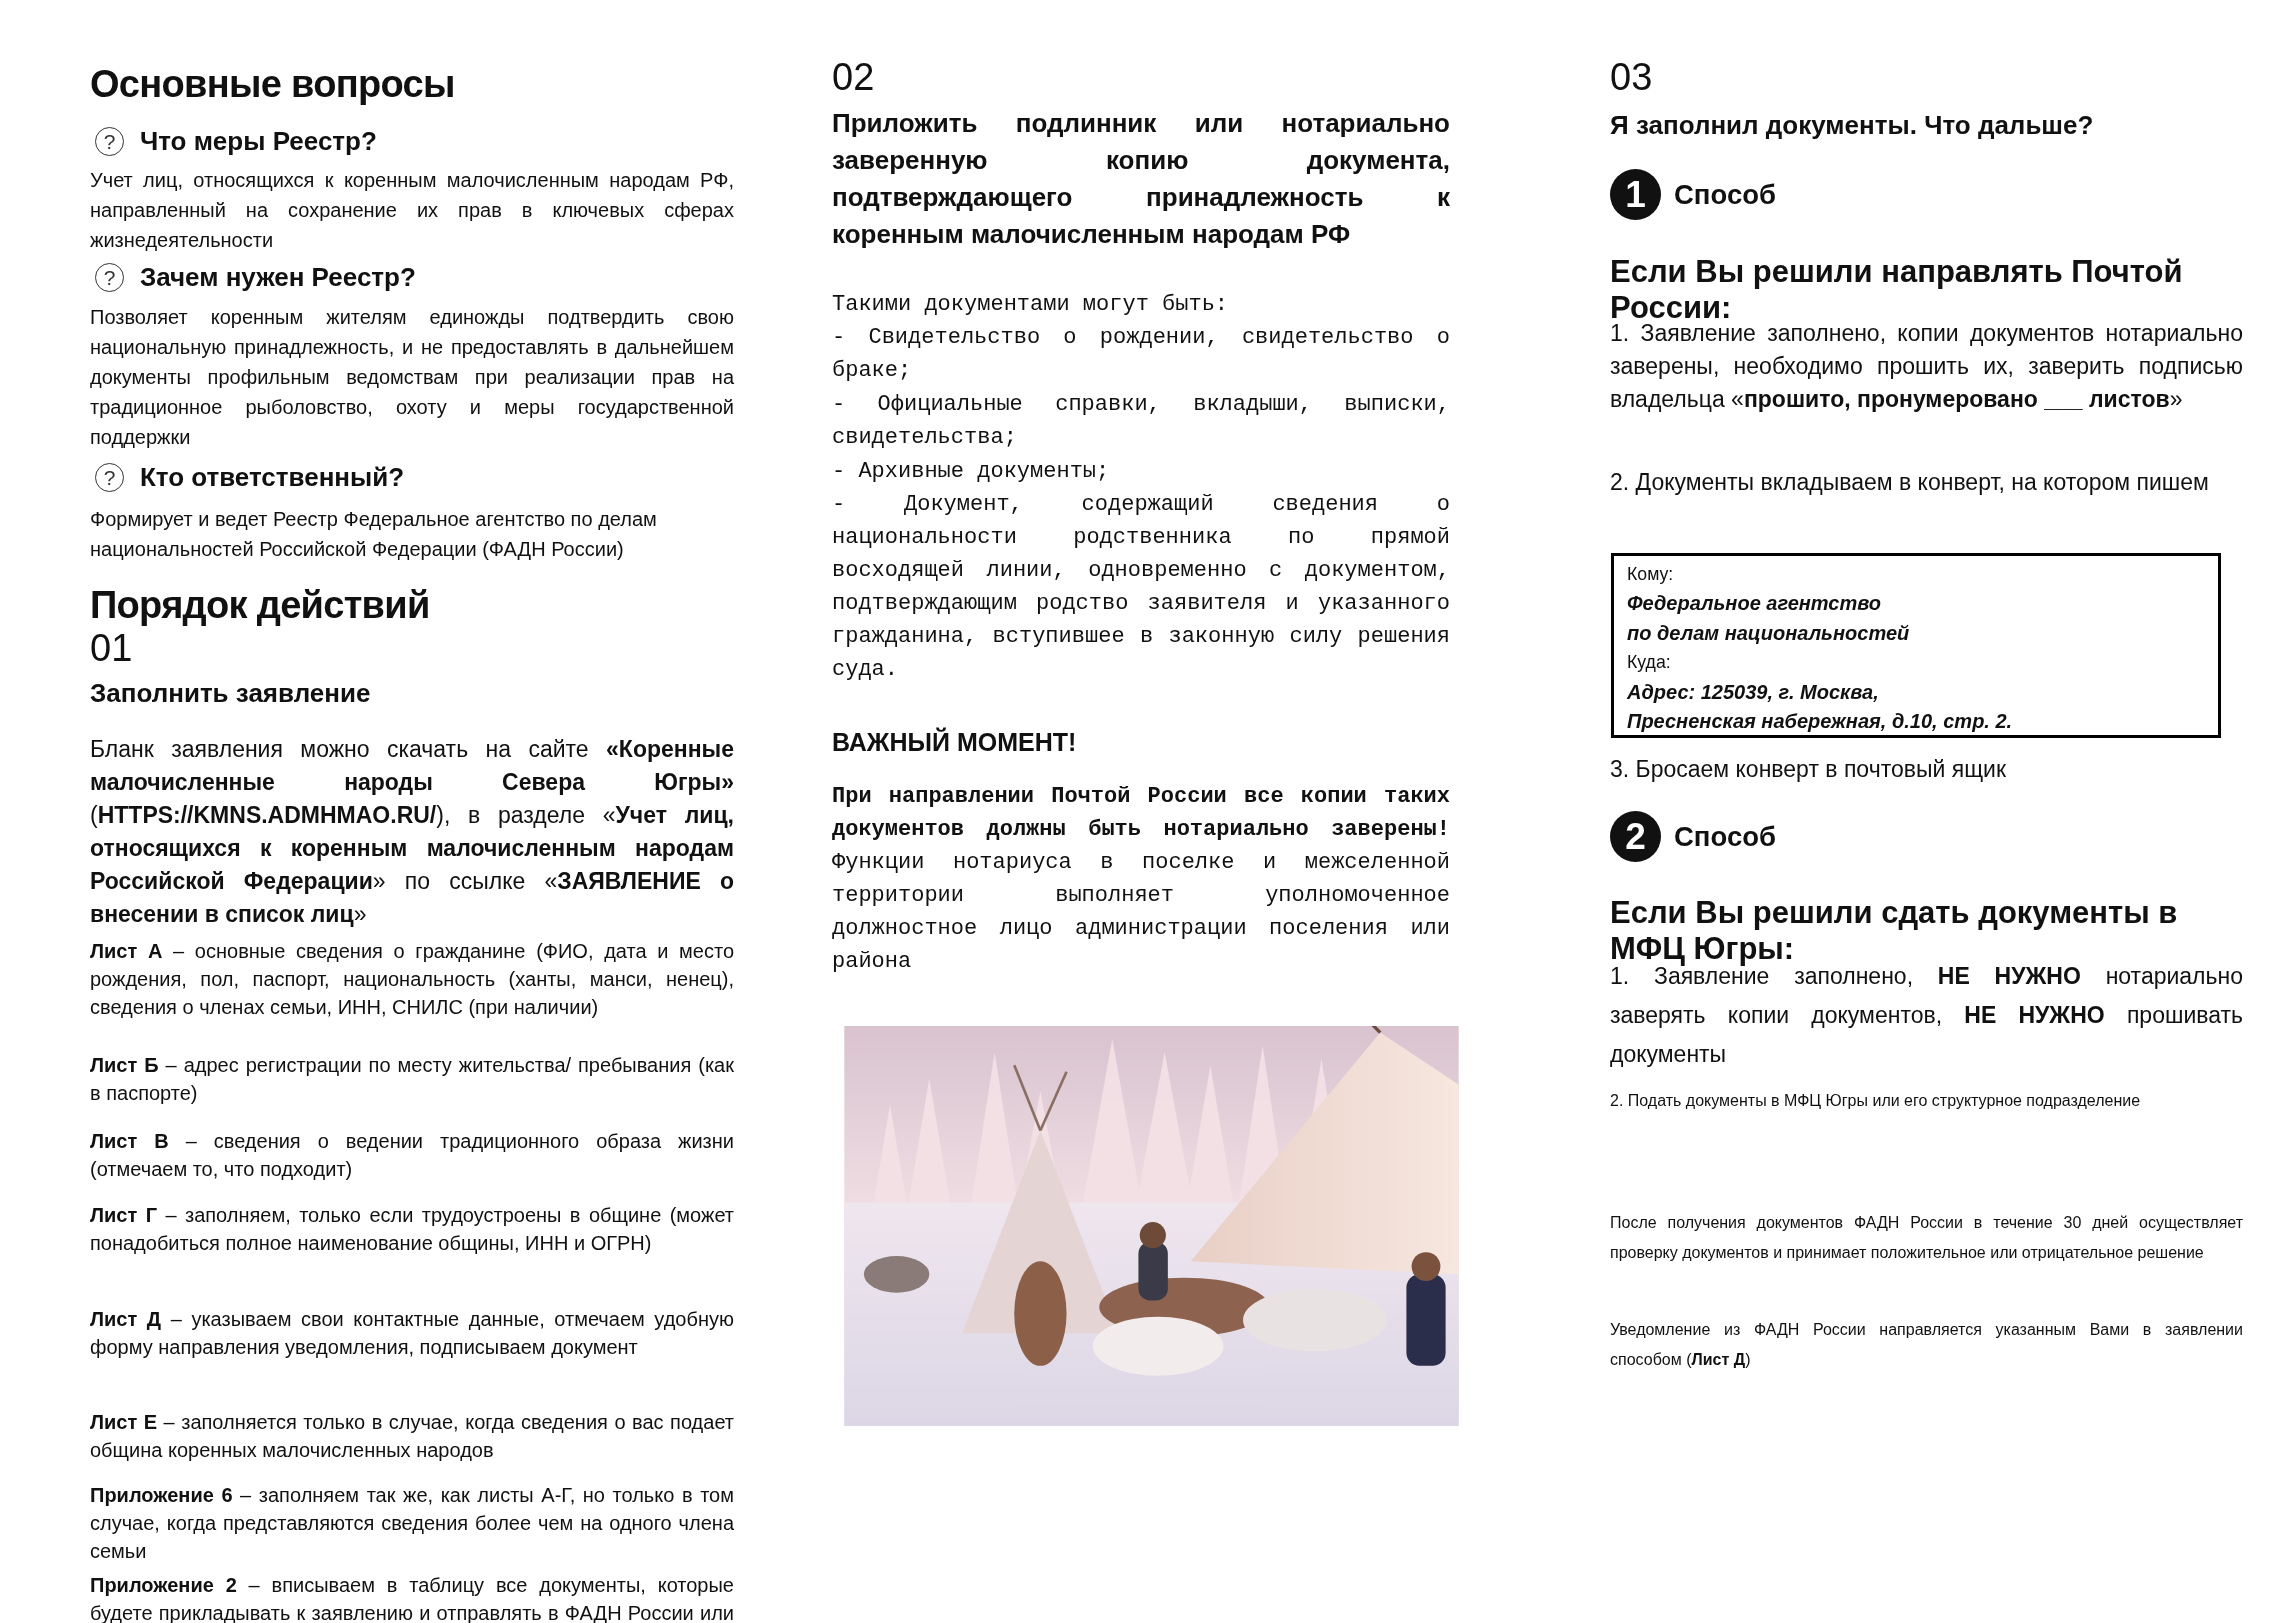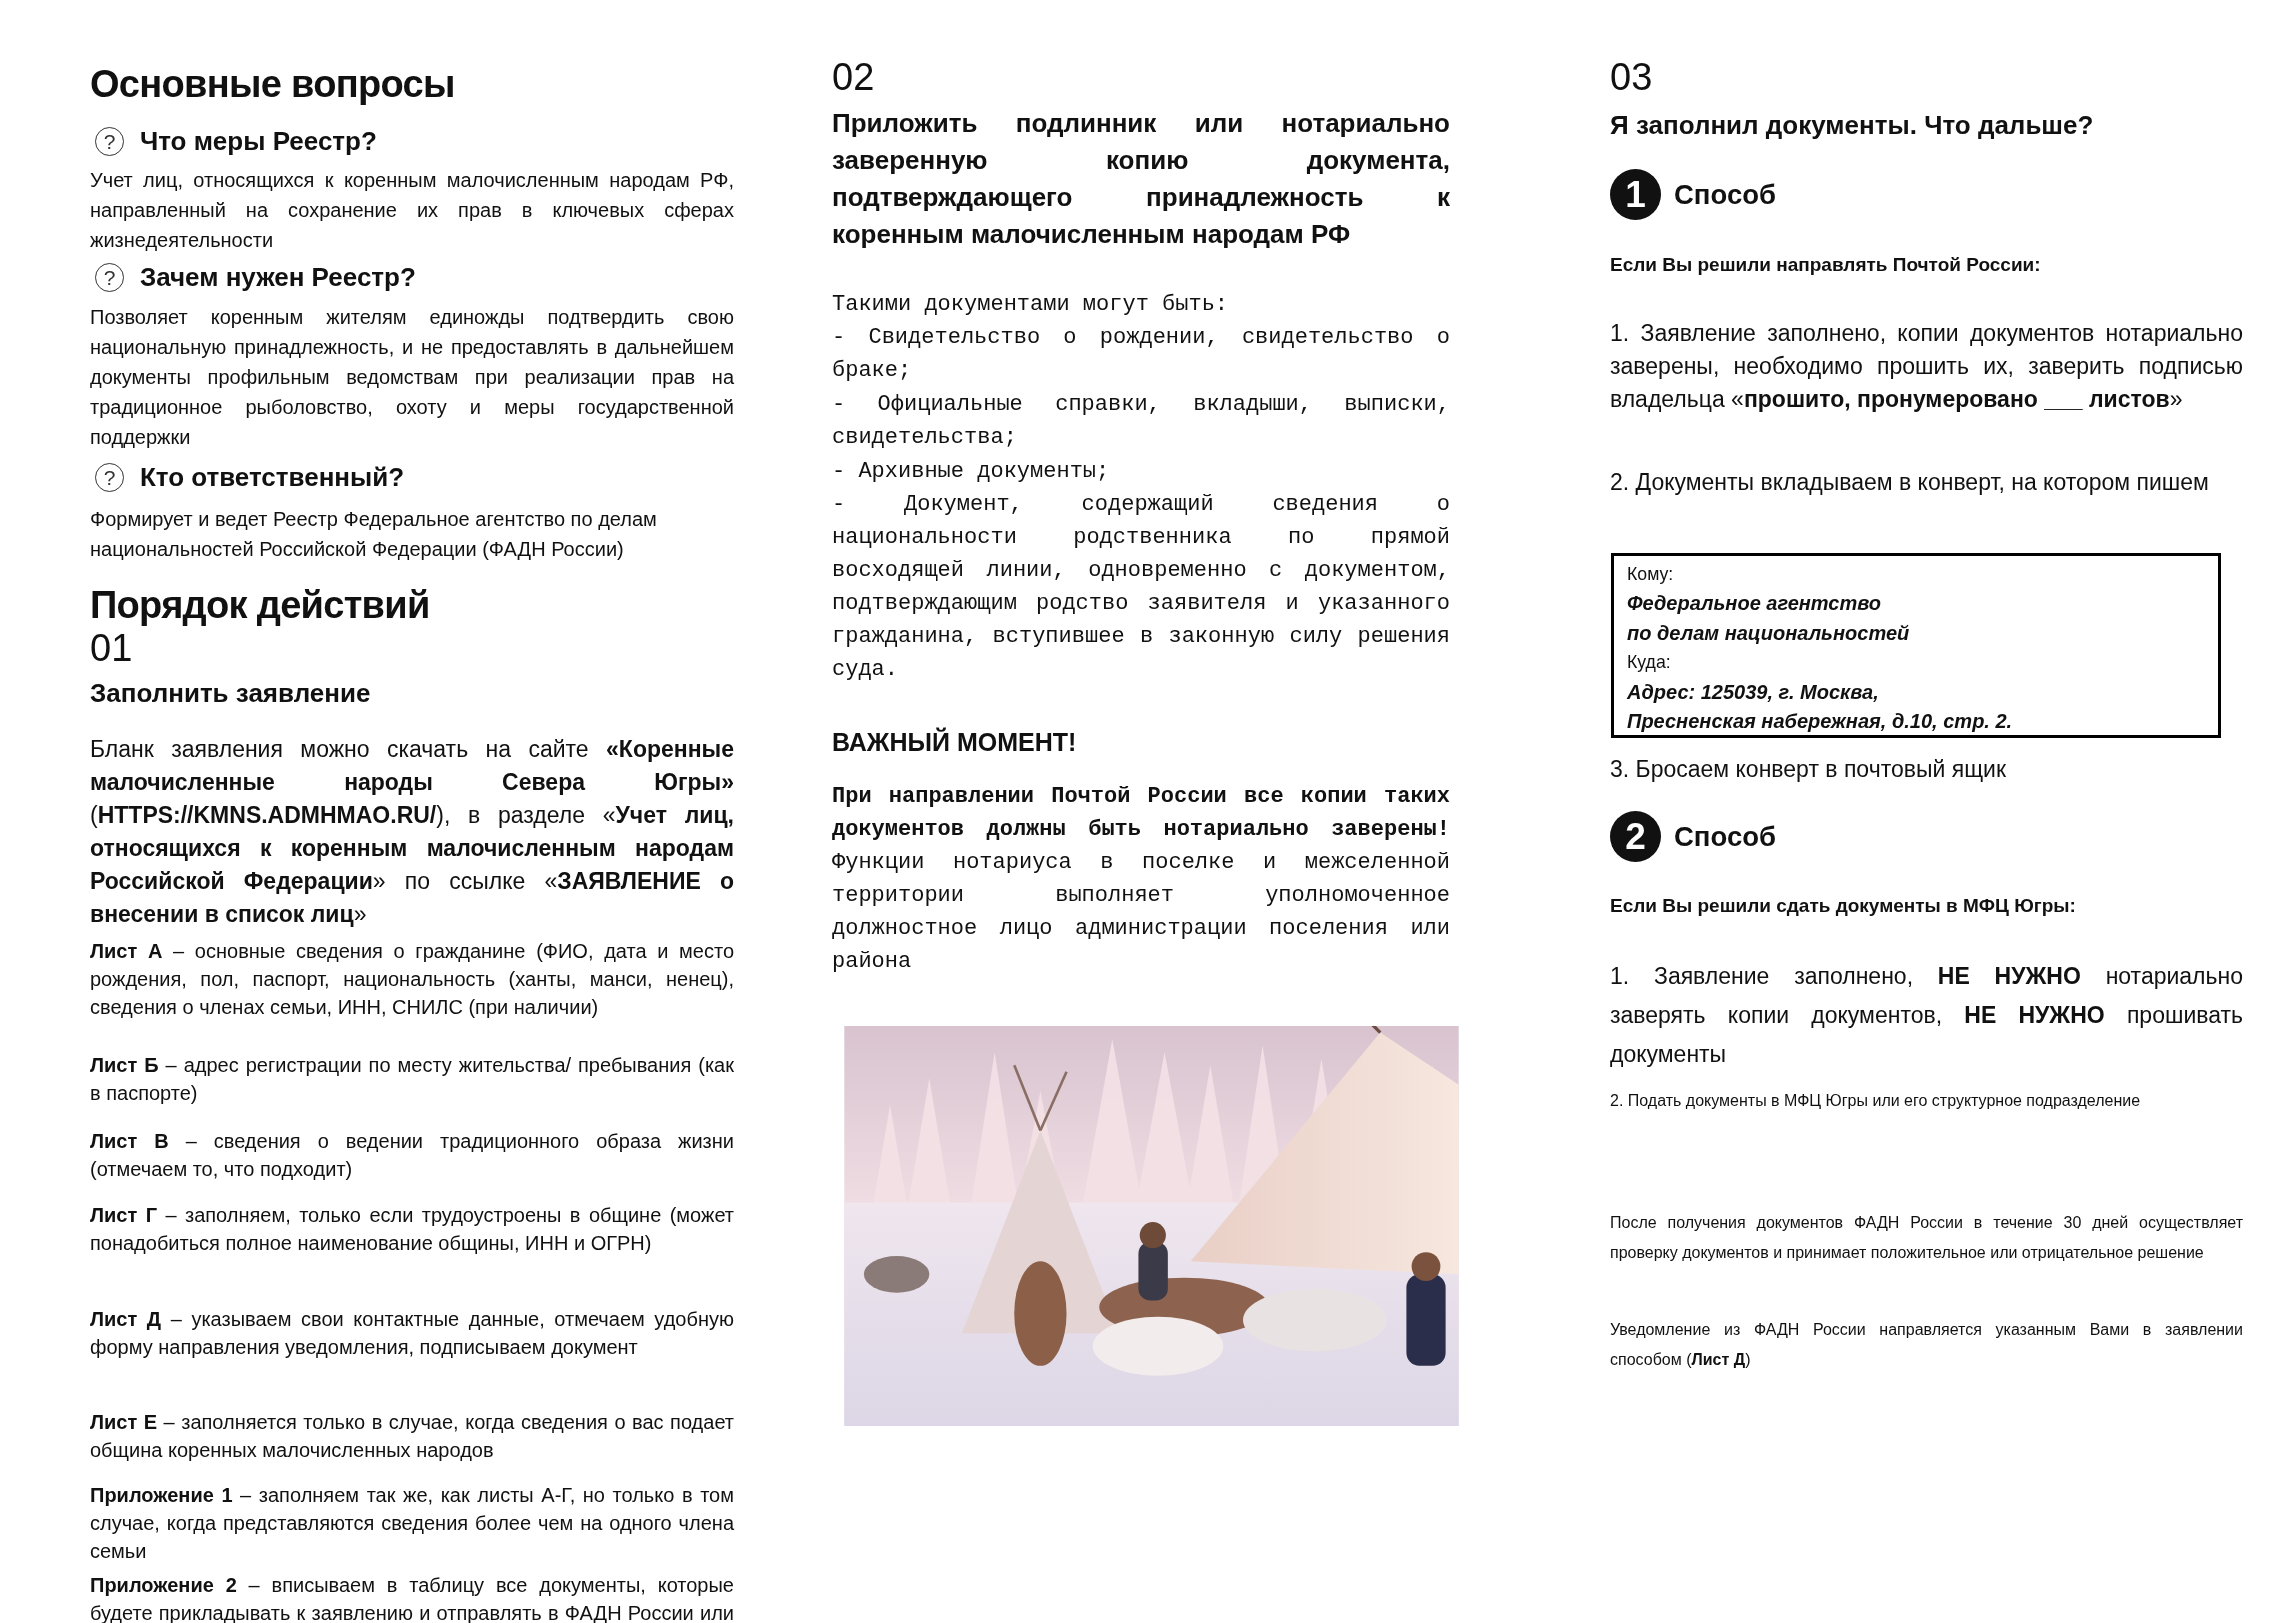--- a/index.html
+++ b/index.html
@@ -30,21 +30,21 @@
   .mid-title { position: absolute; font-size: 26px; font-weight: bold; line-height: 37px; }
   .mid-body { position: absolute; font-size: 22px; line-height: 33px; font-family: Liberation Mono, monospace; }
   .mid-warn { position: absolute; font-size: 25px; font-weight: bold; }
   .photo { position: absolute; left: 844px; top: 1026px; width: 615px; height: 400px; overflow: hidden; }
 
   
   .badge { width: 51px; height: 51px; border-radius: 50%; background: #111; color: #fff;
            display: inline-flex; align-items: center; justify-content: center; font-size: 37px;
            font-weight: bold; margin-right: 13px; }
   .method { position: absolute; display: flex; align-items: center; font-size: 27.5px; font-weight: bold; }
-  .r-bold { position: absolute; font-size: 19px; font-weight: bold; }
+  .r-bold { position: absolute; font-size: 31px; font-weight: bold; }
   .r-body { position: absolute; font-size: 23px; line-height: 33px; }
   .r-small { position: absolute; font-size: 16px; line-height: 30px; }
   .envelope { position: absolute; left: 1611px; top: 553px; width: 610px; height: 185px;
               border: 3.9px solid #000; box-sizing: border-box; padding: 3.9px 13px; font-size: 20px; line-height: 29.4px; }
   .envelope .it { font-style: italic; font-weight: bold; }
   .envelope .lbl { font-size: 17.7px; }
 </style>
 </head>
 <body>
 
@@ -79,21 +79,21 @@
 
   <div class="sheet just" style="top:937px;left:0;width:644px;"><b>Лист А</b><span> – основные сведения о гражданине (ФИО, дата и место рождения, пол, паспорт, национальность (ханты, манси, ненец), сведения о членах семьи, ИНН, СНИЛС (при наличии)</span></div>
   <div class="sheet just" style="top:1051px;left:0;width:644px;"><b>Лист Б</b><span> – адрес регистрации по месту жительства/ пребывания (как в паспорте)</span></div>
   <div class="sheet just" style="top:1127px;left:0;width:644px;"><b>Лист В</b><span> – сведения о ведении традиционного образа жизни (отмечаем то, что подходит)</span></div>
   <div class="sheet just" style="top:1201px;left:0;width:644px;"><b>Лист Г</b><span> – заполняем, только если трудоустроены в общине (может понадобиться полное наименование общины, ИНН и ОГРН)</span></div>
   <div class="sheet just" style="top:1305px;left:0;width:644px;"><b>Лист Д</b><span> – указываем свои контактные данные, отмечаем удобную форму направления уведомления, подписываем документ</span></div>
   <div class="sheet just" style="top:1408px;left:0;width:644px;"><b>Лист Е</b><span> – заполняется только в случае, когда сведения о вас подает община коренных малочисленных народов</span></div>
 
 </section>
 
-<div class="sheet just" style="position:absolute;top:1404px;left:90px;width:644px;transform:translateY(77px);"><b>Приложение 1</b><span> – заполняем так же, как листы А-Г, но только в том случае, когда представляются сведения более чем на одного члена семьи</span></div>
+<div class="sheet just" style="position:absolute;top:1404px;left:90px;width:644px;transform:translateY(77px);"><b>Приложение 6</b><span> – заполняем так же, как листы А-Г, но только в том случае, когда представляются сведения более чем на одного члена семьи</span></div>
 <div class="sheet just" style="position:absolute;top:1570px;left:90px;width:644px;transform:translateY(0px);margin-top:-75px;"></div>
 <div class="sheet just" style="position:absolute;top:1496px;left:90px;width:644px;transform:translateY(75px);"><b>Приложение 2</b><span> – вписываем в таблицу все документы, которые будете прикладывать к заявлению и отправлять в ФАДН России или подавать в МФЦ</span></div>
 
 <section class="col col-mid">
   <div class="num" style="top:56px;left:0;text-align:center;">02</div>
   <div class="mid-title just" style="top:105px;left:0;width:618px;">Приложить подлинник или нотариально заверенную копию документа, подтверждающего принадлежность к коренным малочисленным народам РФ</div>
 
   <div class="mid-body" style="top:288px;left:0;width:618px;">Такими документами могут быть:</div>
   <div class="mid-body just" style="top:321px;left:0;width:618px;">- Свидетельство о рождении, свидетельство о браке;</div>
   <div class="mid-body just" style="top:388px;left:0;width:618px;">- Официальные справки, вкладыши, выписки, свидетельства;</div>

